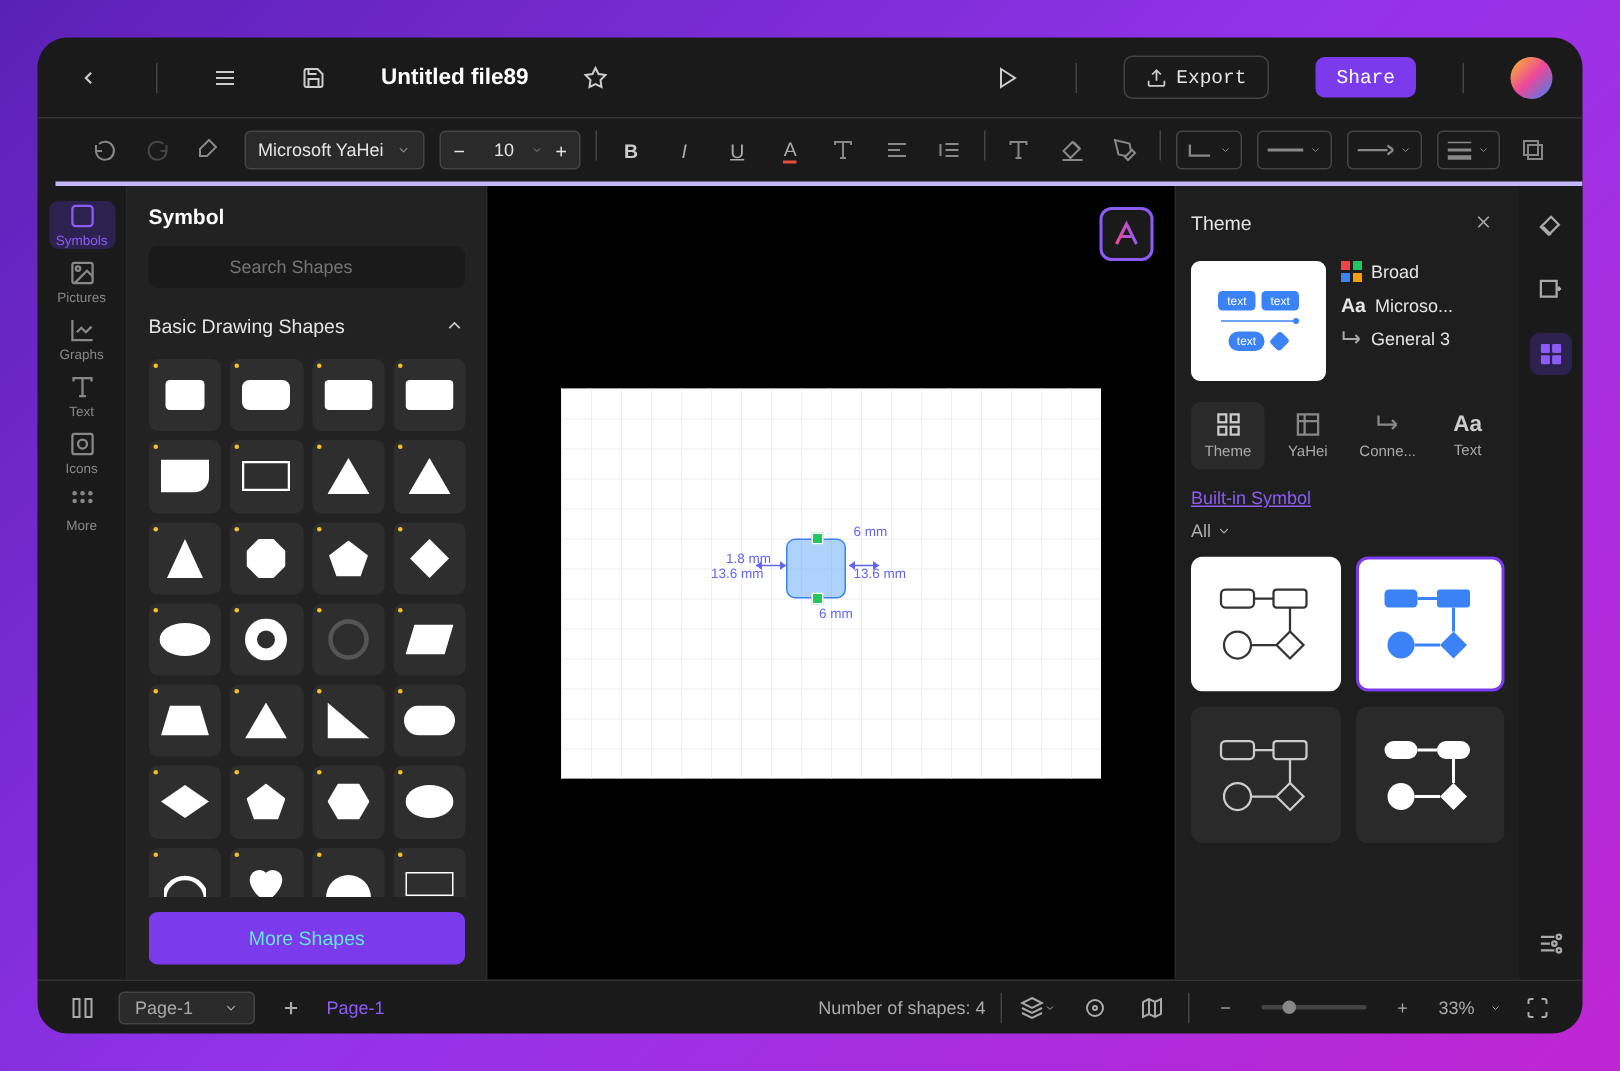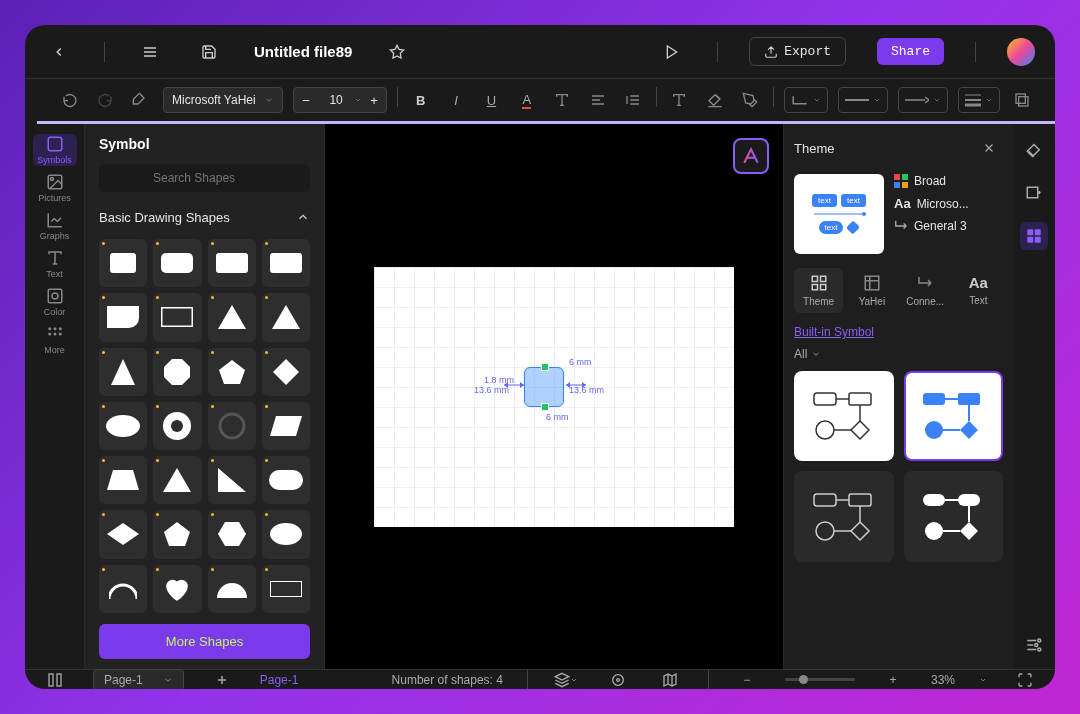--- a/index.html
+++ b/index.html
@@ -27,21 +27,21 @@
 .rail-item.active { background:#2d2150; color:#8b5cf6; }
 .rail-label { font-size:9px; }
 .shapes-panel { width:240px; background:#222; display:flex; flex-direction:column; border-right:1px solid #2a2a2a; }
 .panel-title { padding:12px 14px; font-weight:600; font-size:14px; color:#fff; }
 .search-box { margin:0 14px 10px; background:#1a1a1a; border-radius:6px; display:flex; align-items:center; padding:6px 10px; }
 .search-input { background:transparent; border:none; outline:none; color:#ec4899; flex:1; font-size:12px;margin-left:44px; }
 .section-header { display:flex; align-items:flex-start; justify-content:space-between; padding:8px 14px; font-weight:400; font-size:13px; cursor:pointer; }
 .shapes-grid { display:grid; grid-template-columns:repeat(4,1fr); gap:6px; padding:6px 14px; overflow-y:auto; flex:1; }
 .shape-cell { aspect-ratio:1; background:#2e2e2e; border-radius:6px; display:flex; align-items:center; justify-content:center; cursor:pointer; position:relative; }
 .dot { position:absolute; top:3px; left:3px; width:3px; height:3px; background:#fbbf24; border-radius:50%; }
-.more-btn { margin:10px 14px; padding:10px; text-align:center; background:#7c3aed; color:#bef264; border-radius:6px; cursor:pointer; font-size:13px; }
+.more-btn { margin:10px 14px; padding:10px; text-align:center; background:#7c3aed; color:#5eead4; border-radius:6px; cursor:pointer; font-size:13px; }
 .canvas-area { flex:1; background:#000; display:flex; align-items:center; justify-content:center; position:relative; }
 .ai-badge { position:absolute; top:14px; right:14px; width:36px; height:36px; border:2px solid #8b5cf6; border-radius:8px; display:flex; align-items:center; justify-content:center; background:#1a1a1a; }
 .page { width:360px; height:260px; background:#fff; background-image:linear-gradient(#eee 1px,transparent 1px),linear-gradient(90deg,#eee 1px,transparent 1px); background-size:20px 20px; position:relative; }
 .sel-shape { position:absolute; left:150px; top:100px; width:40px; height:40px; background:rgba(96,165,250,0.5); border:1px solid #3b82f6; border-radius:6px; }
 .handle { position:absolute; width:8px; height:8px; background:#22c55e; border:1px solid #fff; }
 .dim-label { position:absolute; font-size:9px; color:#6366f1; white-space:nowrap; }
 .theme-panel { width:230px; background:#1e1e1e; border-left:1px solid #2a2a2a; display:flex; flex-direction:column; padding:10px; overflow-y:auto; }
 .theme-header { display:flex; justify-content:space-between; align-items:center; margin-bottom:12px; }
 .theme-preview-row { display:flex; gap:10px; margin-bottom:14px; }
 .theme-thumb { width:90px; height:80px; background:#fff; border-radius:6px; display:flex; flex-wrap:wrap; align-content:center; justify-content:center; gap:4px; padding:8px; }
@@ -51,21 +51,21 @@
 .theme-tabs { display:grid; grid-template-columns:repeat(4,1fr); gap:4px; margin-bottom:12px; }
 .theme-tab { display:flex; flex-direction:column; align-items:center; gap:4px; padding:6px 2px; border-radius:6px; cursor:pointer; font-size:10px; color:#aaa; }
 .theme-tab.active { background:#2a2a2a; }
 .section-link { color:#8b5cf6; font-size:12px; text-decoration:underline; margin-bottom:8px; display:block; }
 .filter-row { font-size:12px; color:#aaa; margin-bottom:10px; display:flex; align-items:center; gap:4px; }
 .themes-grid { display:grid; grid-template-columns:1fr 1fr; gap:10px; }
 .theme-card { aspect-ratio:1.1; background:#fff; border-radius:8px; border:2px solid transparent; display:flex; align-items:center; justify-content:center; cursor:pointer; }
 .theme-card.dark { background:#2a2a2a; }
 .theme-card.selected { border-color:#7c3aed; }
 .right-rail { width:42px; background:#1a1a1a; display:flex; flex-direction:column; align-items:center; padding-top:14px; gap:14px; }
-.statusbar { height:20px; border-top:1px solid #333; display:flex; align-items:center; padding:0 16px; gap:24px; font-size:12px; color:#aaa; }
+.statusbar { height:36px; border-top:1px solid #333; display:flex; align-items:center; padding:0 16px; gap:10px; font-size:12px; color:#aaa; }
 .page-select { background:#2a2a2a; border:1px solid #444; padding:3px 10px; border-radius:4px; display:flex; align-items:center; gap:20px; }
 .page-link { color:#8b5cf6; }
 .zoom-slider { width:70px; height:3px; background:#444; border-radius:2px; position:relative; }
 .zoom-thumb { position:absolute; left:20%; top:-3px; width:9px; height:9px; background:#888; border-radius:50%; }
 svg { display:block; }
 </style>
 </head>
 <body>
 
 <div class="app">
@@ -252,21 +252,21 @@
           <svg width="18" height="18" viewBox="0 0 24 24" fill="none" stroke="currentColor" stroke-width="2">
             <path d="M4 7V4h16v3M12 4v16M9 20h6"></path>
           </svg>
           <span class="rail-label">Text</span>
         </div>
       <div class="rail-item">
           <svg width="18" height="18" viewBox="0 0 24 24" fill="none" stroke="currentColor" stroke-width="2">
             <rect x="3" y="3" width="18" height="18" rx="2"></rect>
             <circle cx="12" cy="12" r="4"></circle>
           </svg>
-          <span class="rail-label">Color</span>
+          <span class="rail-label">Icons</span>
         </div>
       <div class="rail-item">
           <svg width="18" height="18" viewBox="0 0 24 24" fill="currentColor">
             <circle cx="5" cy="5" r="2"></circle>
             <circle cx="12" cy="5" r="2"></circle>
             <circle cx="19" cy="5" r="2"></circle>
             <circle cx="5" cy="12" r="2"></circle>
             <circle cx="12" cy="12" r="2"></circle>
             <circle cx="19" cy="12" r="2"></circle>
           </svg>

